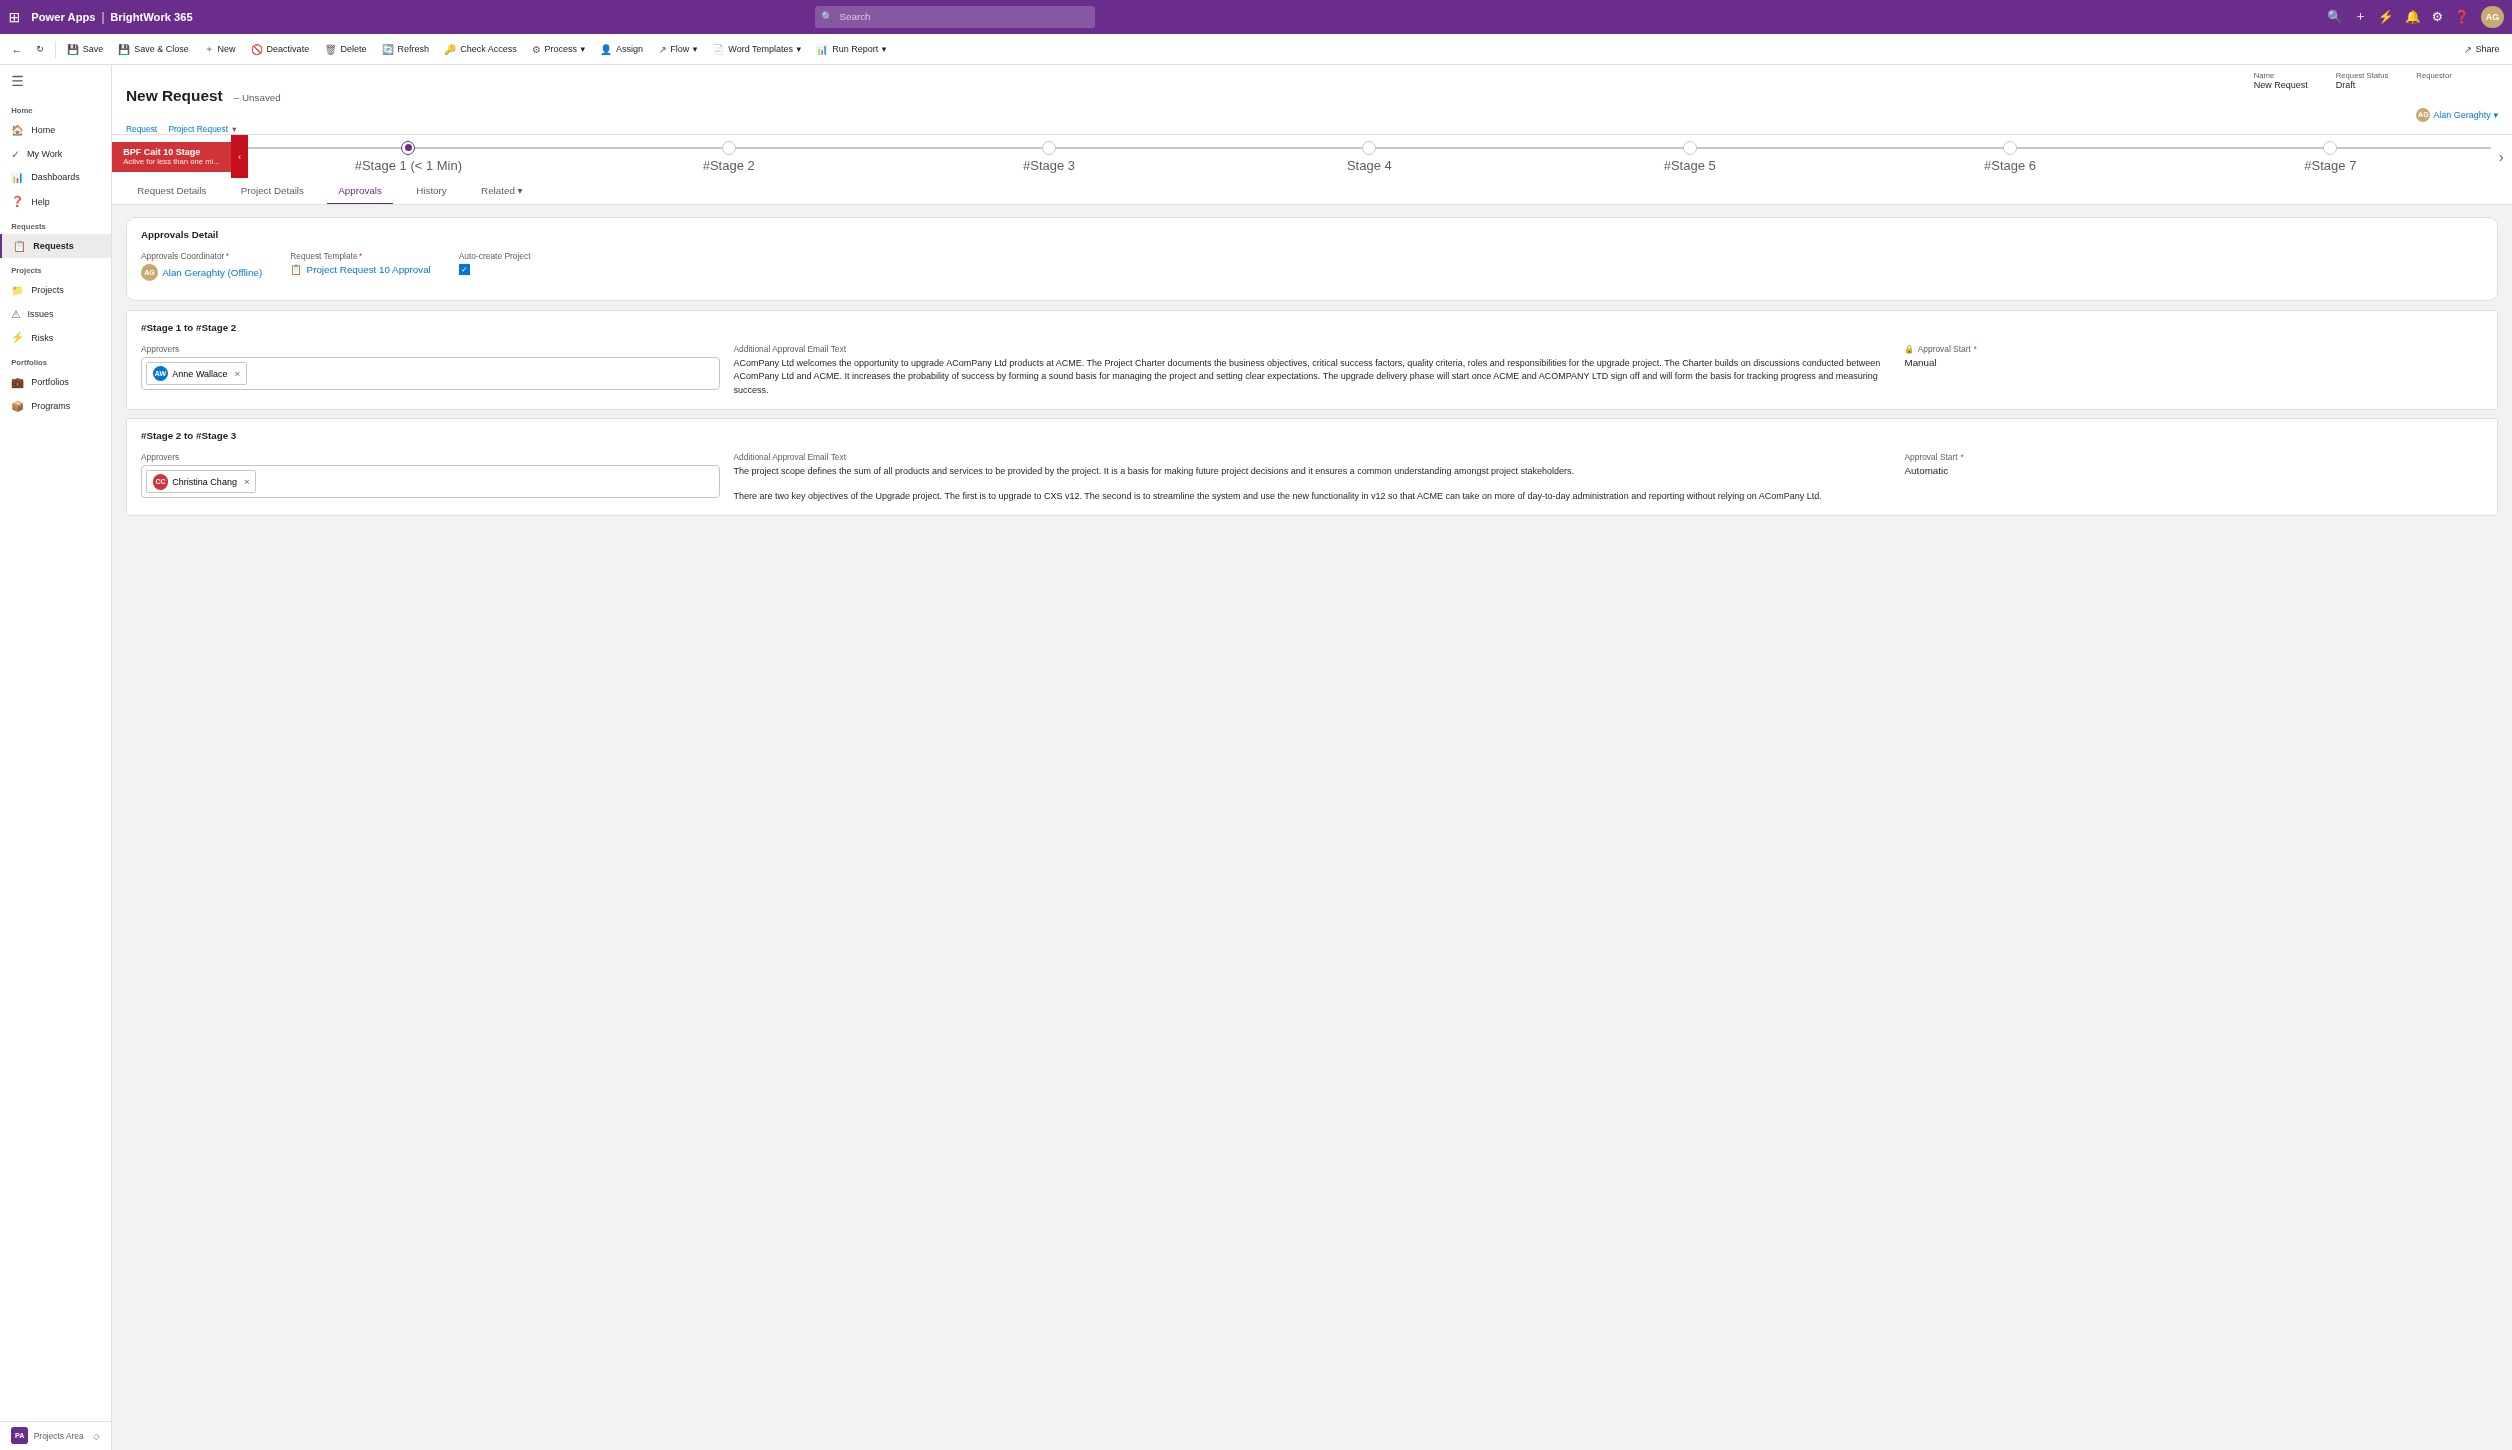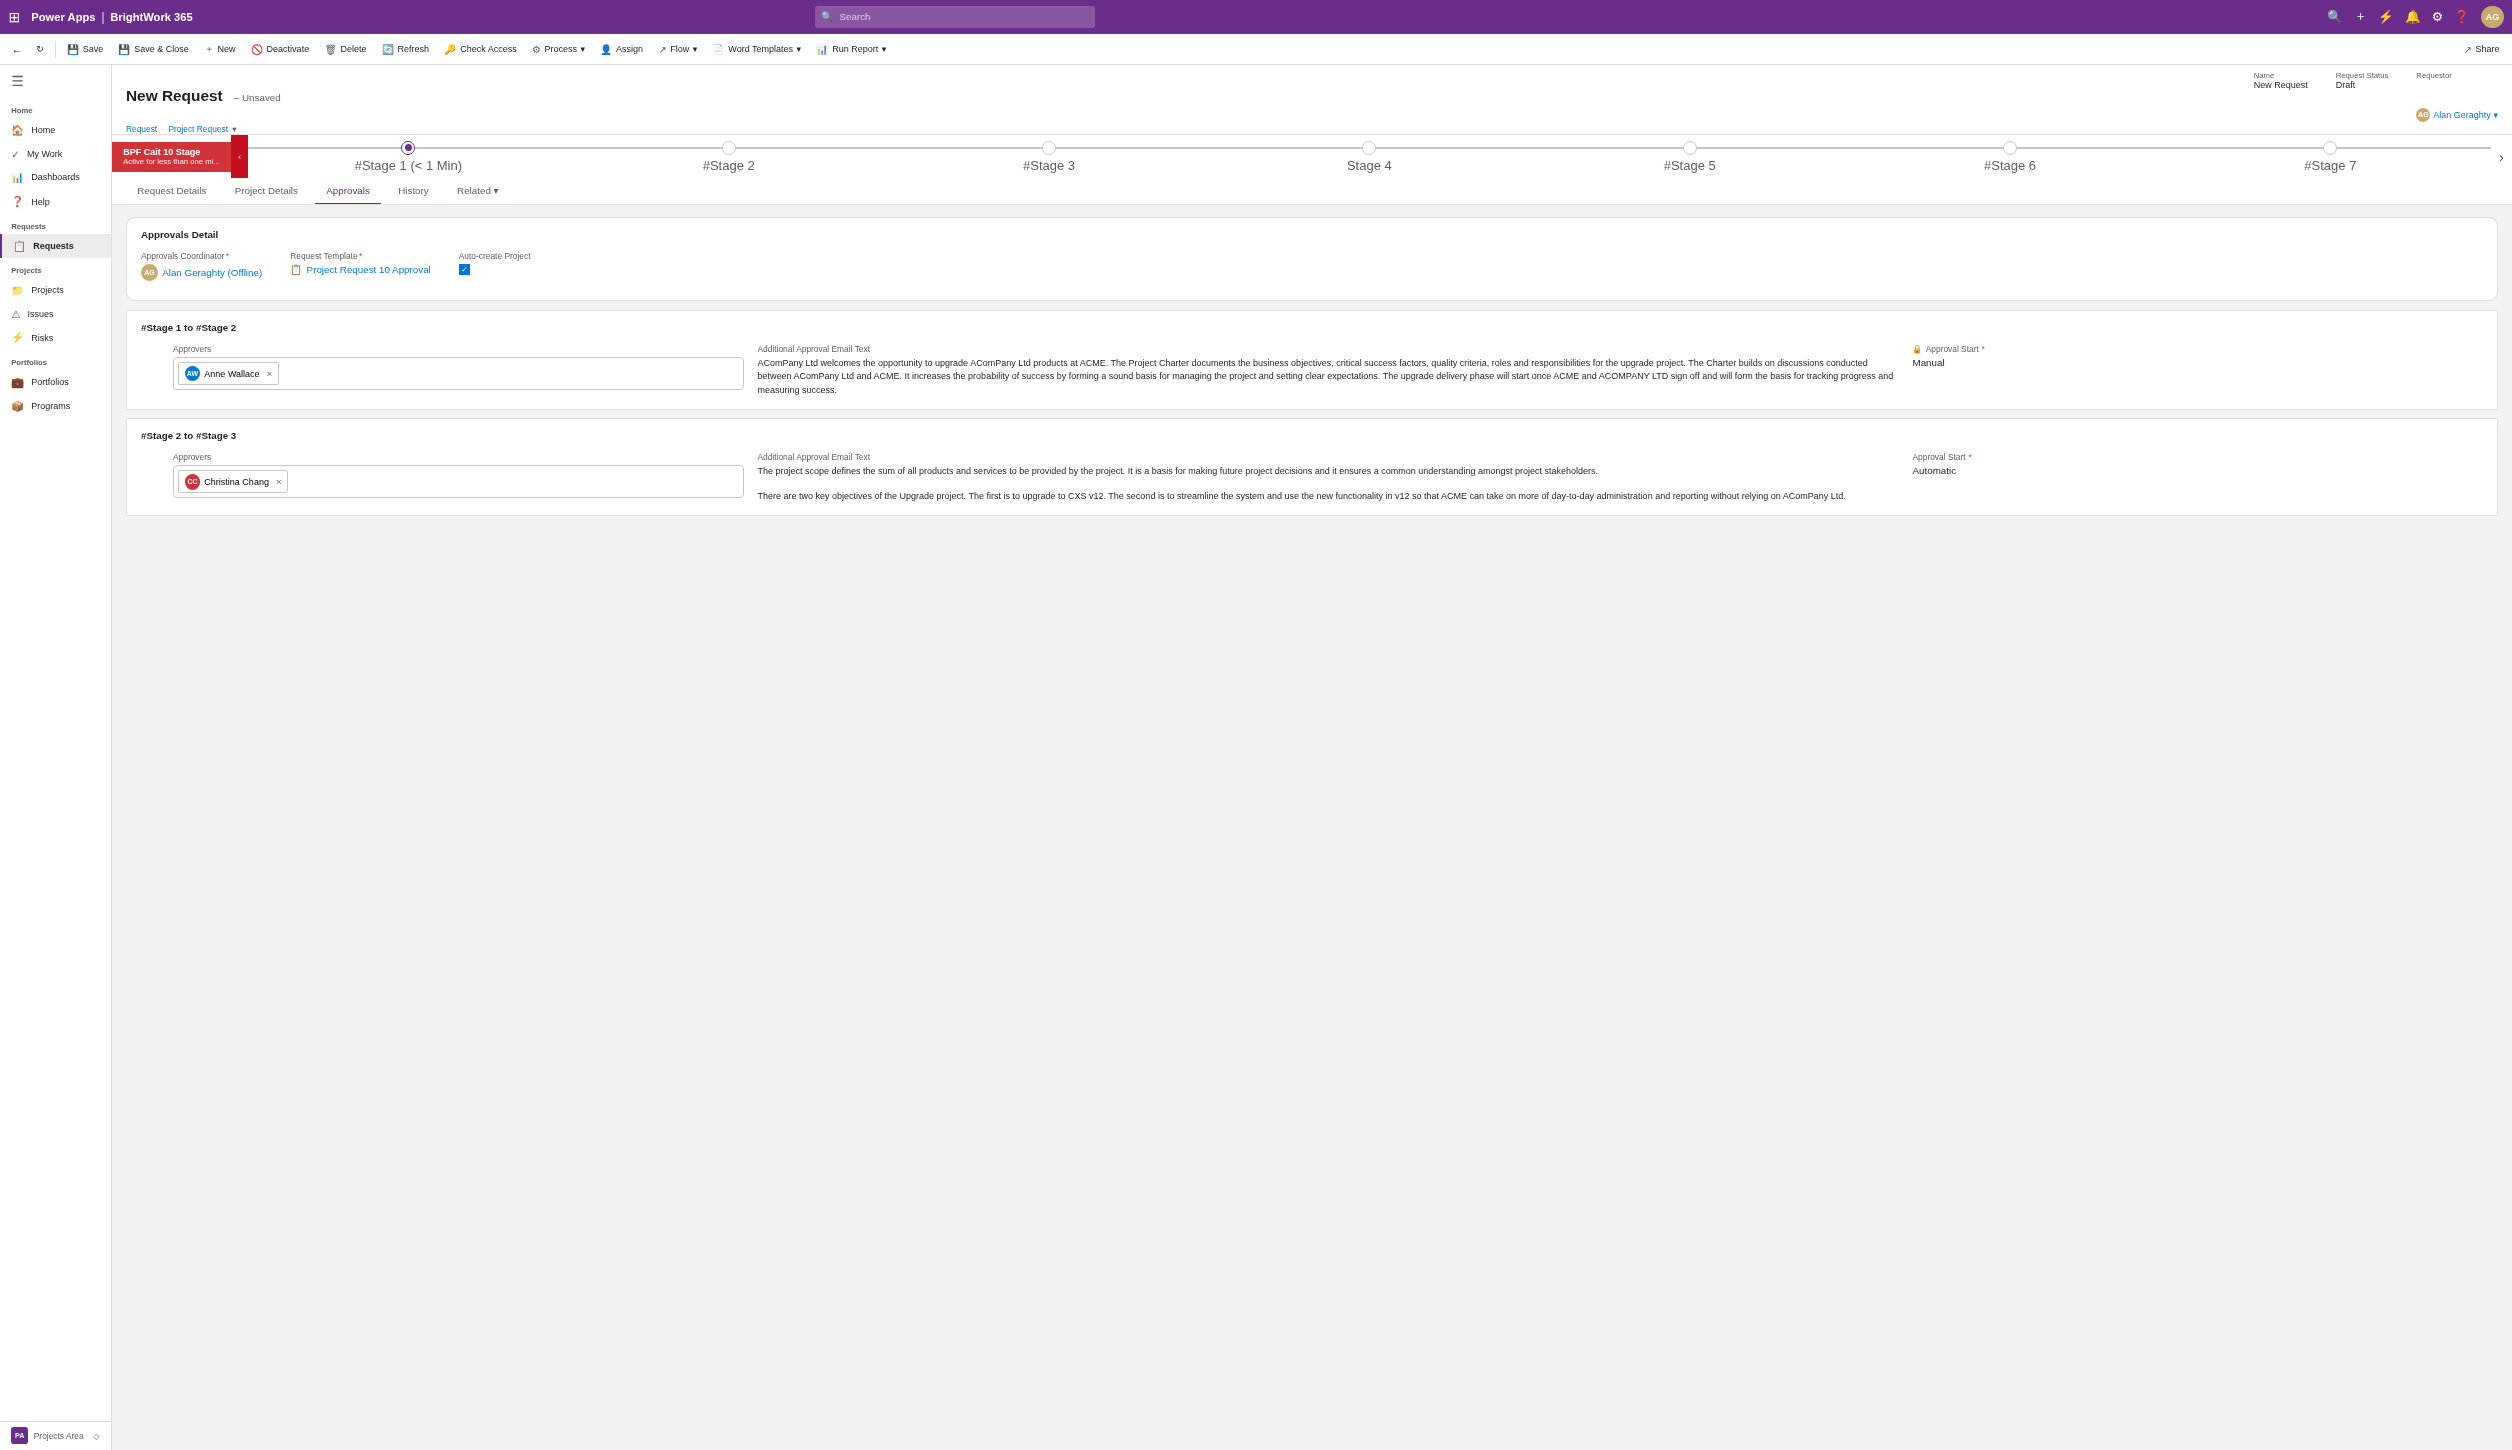--- a/index.html
+++ b/index.html
@@ -258,21 +258,21 @@
       display: flex;
       align-items: center;
     }
 
     
     .record-tabs {
       background: white;
       border-bottom: 0.7px solid #e1dfdd;
       display: flex;
       padding: 0 14px;
-      gap: 6px;
+      gap: 12px;
       flex-shrink: 0;
     }
     .tab-item {
       padding: 7px 11.2px;
       font-size: 9.8px;
       cursor: pointer;
       color: #605e5c;
       border-bottom: 1.4px solid transparent;
       white-space: nowrap;
     }
@@ -344,21 +344,20 @@
     .stage-section-title {
       font-size: 9.8px;
       font-weight: 600;
       color: #201f1e;
       margin-bottom: 11.2px;
     }
     .stage-grid {
       display: grid;
       grid-template-columns: 1fr 2fr 1fr;
       gap: 14px;
-      margin-left: 32px;
     }
     .stage-field { display: flex; flex-direction: column; gap: 2.8px; }
     .stage-label { font-size: 8.4px; color: #605e5c; display: flex; align-items: center; gap: 2.8px; }
     .stage-label.required::after { content: '*'; color: #d13438; }
     .stage-value { font-size: 9.8px; color: #201f1e; }
     .stage-approvers-box {
       border: 0.7px solid #c8c6c4;
       border-radius: 4px;
       padding: 4.2px;
       min-height: 25px;

